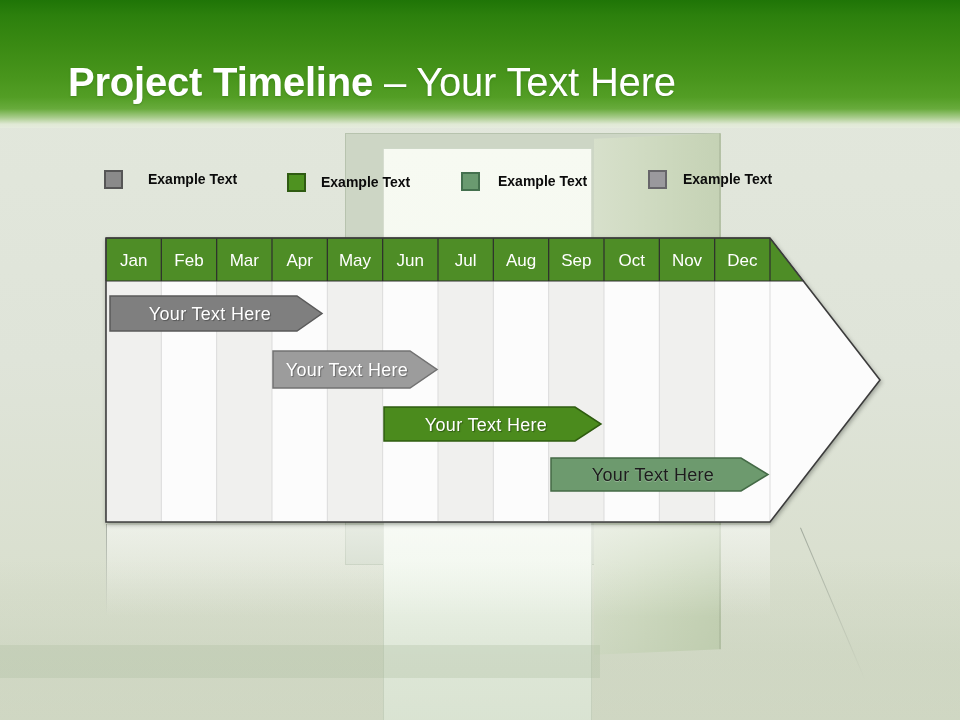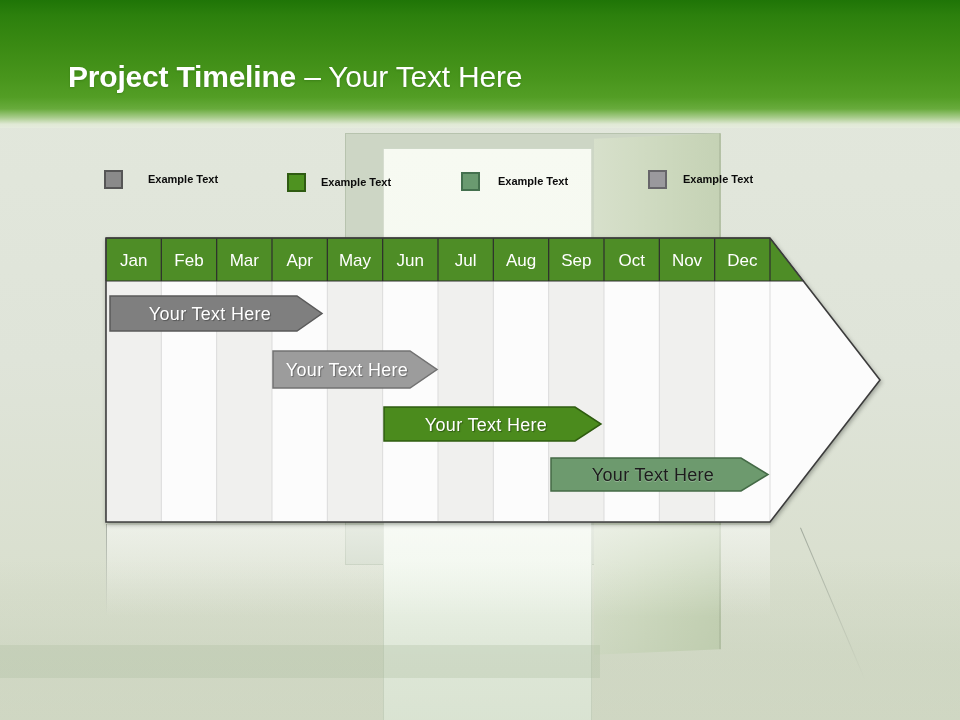--- a/index.html
+++ b/index.html
@@ -24,28 +24,28 @@
   .table-reflection{position:absolute;left:106px;top:525px;width:664px;height:92px;
     background:linear-gradient(180deg,rgba(252,253,251,.55) 0%,rgba(252,253,251,0) 100%);}
   .reflection-edge{position:absolute;left:106px;top:524px;width:1px;height:92px;
     background:linear-gradient(180deg,rgba(110,120,108,.55),rgba(110,120,108,0));}
   .arrow-reflection{position:absolute;left:800px;top:528px;width:1px;height:165px;
     background:linear-gradient(180deg,rgba(105,115,105,.5),rgba(105,115,105,0));
     transform:rotate(-23deg);transform-origin:top left;}
   
   .header{position:absolute;left:0;top:0;width:960px;height:128px;
     background:linear-gradient(180deg,#1f7507 0%,#2c800d 12%,#3a8a13 35%,#48951c 60%,#539e25 76%,#68ab3c 85%,#aacd8e 92%,#e0e9d5 97%,#e6ecde 100%);}
-  .title{position:absolute;left:68px;top:60px;font-size:30px;color:#ffffff;
+  .title{position:absolute;left:68px;top:60px;font-size:40px;color:#ffffff;
     letter-spacing:-0.2px;text-shadow:0 1px 2px rgba(20,70,10,.25);white-space:nowrap;}
   .title .t-bold{font-weight:700;}
   .title .t-light{font-weight:400;}
   
   .legend-item{position:absolute;display:flex;align-items:center;height:20px;}
   .legend-item svg{display:block;}
-  .legend-label{font-size:11px;font-weight:700;color:#0b0b0b;white-space:nowrap;text-align:right;}
+  .legend-label{font-size:14px;font-weight:700;color:#0b0b0b;white-space:nowrap;text-align:right;}
   .li1{left:104px;top:169px;} .li1 .legend-label{margin-left:25px;}
   .li2{left:287px;top:172px;} .li2 .legend-label{margin-left:15px;}
   .li3{left:461px;top:171px;} .li3 .legend-label{margin-left:18px;}
   .li4{left:648px;top:169px;} .li4 .legend-label{margin-left:16px;}
   
   .timeline-svg{position:absolute;left:100px;top:230px;
     filter:drop-shadow(1px 2px 2px rgba(70,75,68,.45));}
   .month-label{font-size:17px;fill:#ffffff;text-anchor:middle;dominant-baseline:central;}
   .bar-label{font-size:18px;text-anchor:middle;dominant-baseline:central;letter-spacing:.3px;}
   .bar-label.light{text-shadow:1px 1px 1px rgba(0,0,0,.35);}

